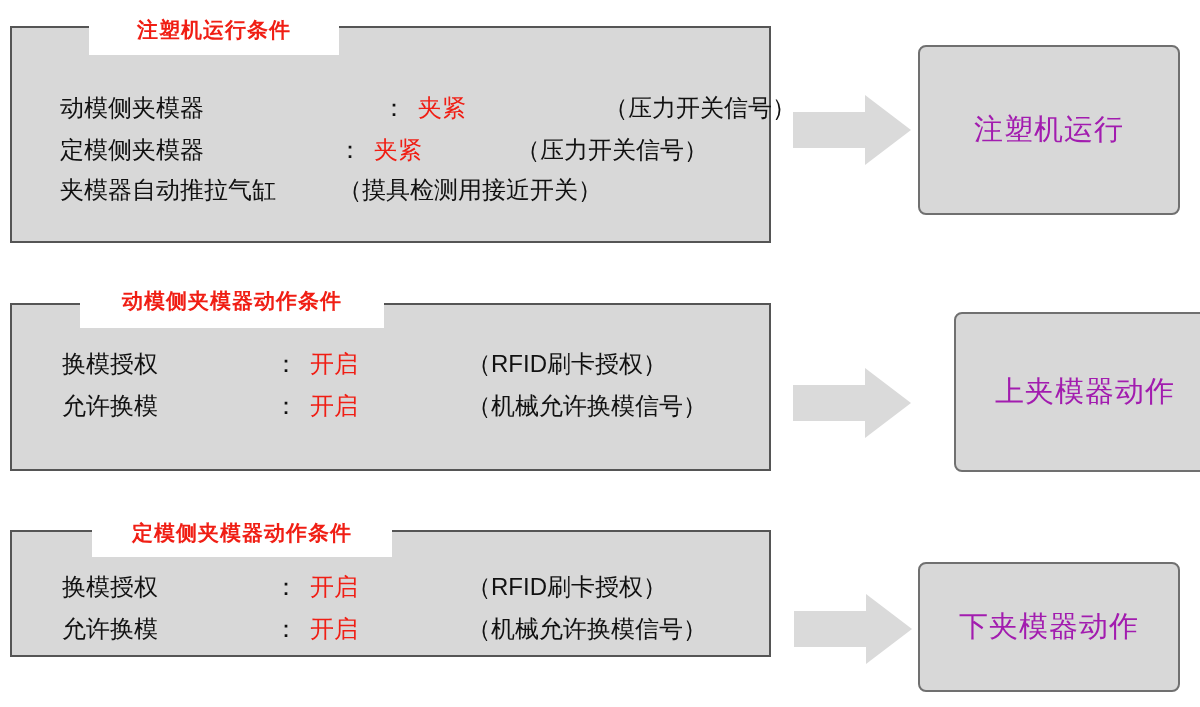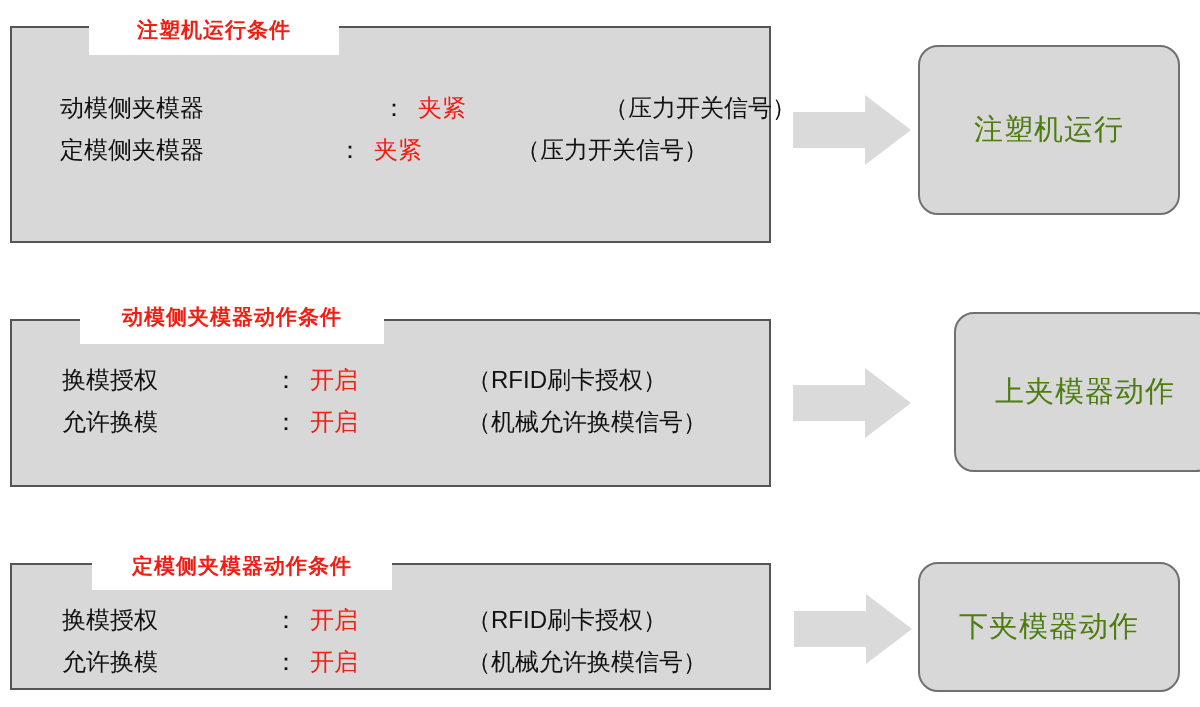--- a/index.html
+++ b/index.html
@@ -17,22 +17,22 @@
     font-family:"Liberation Sans", sans-serif;color:var(--text);
     overflow:hidden;
   }
   .cond-box{
     position:absolute;left:10px;width:761px;
     background:var(--box_fill);
     border:2px solid var(--box_border);
     box-sizing:border-box;
   }
   .box1{top:26px;height:217px;}
-  .box2{top:319px;height:168px;padding-left:28px;}
-  .box3{top:563px;height:127px;}
+  .box2{top:303px;height:168px;padding-left:28px;}
+  .box3{top:530px;height:127px;}
   .title-label{
     position:absolute;background:#ffffff;z-index:2;
     display:flex;align-items:center;justify-content:center;
   }
   .label1{left:77px;top:-23px;width:250px;height:50px;}
   .label2{left:68px;top:-31px;width:304px;height:54px;}
   .label3{left:80px;top:-23px;width:300px;height:48px;}
   .title-text{
     font-size:21px;font-weight:700;color:var(--red);
     white-space:nowrap;letter-spacing:1px;
@@ -53,23 +53,23 @@
   .arrow{position:absolute;width:118px;height:70px;}
   .arrow1{left:793px;top:95px;}
   .arrow2{left:793px;top:368px;}
   .arrow3{left:794px;top:594px;}
   .arrow svg{display:block;width:100%;height:100%;}
   .arrow polygon{fill:var(--arrow_fill);}
   .result-node{
     position:absolute;left:918px;width:262px;
     background:var(--node_fill);
     border:2px solid var(--node_border);
-    border-radius:20px;box-sizing:border-box;
+    border-radius:8px;box-sizing:border-box;
     display:flex;align-items:center;justify-content:center;
-    font-size:29px;color:#4d7c0f;letter-spacing:1px;white-space:nowrap;
+    font-size:29px;color:#a21caf;letter-spacing:1px;white-space:nowrap;
   }
   .node1{top:45px;height:170px;}
   .node2{top:312px;height:160px;margin-left:36px;}
   .node3{top:562px;height:130px;}
 </style>
 </head>
 <body>
 
 <div class="canvas">
 
@@ -81,20 +81,22 @@
       <span class="cell-label">动模侧夹模器</span>
       <span><span class="colon">：</span><span class="val">夹紧</span></span>
       <span class="note">（压力开关信号）</span>
     </div>
     <div class="row r2">
       <span class="cell-label">定模侧夹模器</span>
       <span><span class="colon">：</span><span class="val">夹紧</span></span>
       <span class="note">（压力开关信号）</span>
     </div>
     <div class="row r3">
+      <span class="cell-label">夹模器自动推拉气缸</span>
+      <span class="note">（摸具检测用接近开关）</span>
     </div>
   </div>
   <div class="arrow arrow1">
     <svg viewBox="0 0 118 70" xmlns="http://www.w3.org/2000/svg">
         <polygon points="0,17 72,17 72,0 118,35 72,70 72,53 0,53"></polygon>
       </svg>
   </div>
   <div class="result-node node1">
     <span>注塑机运行</span>
   </div>

